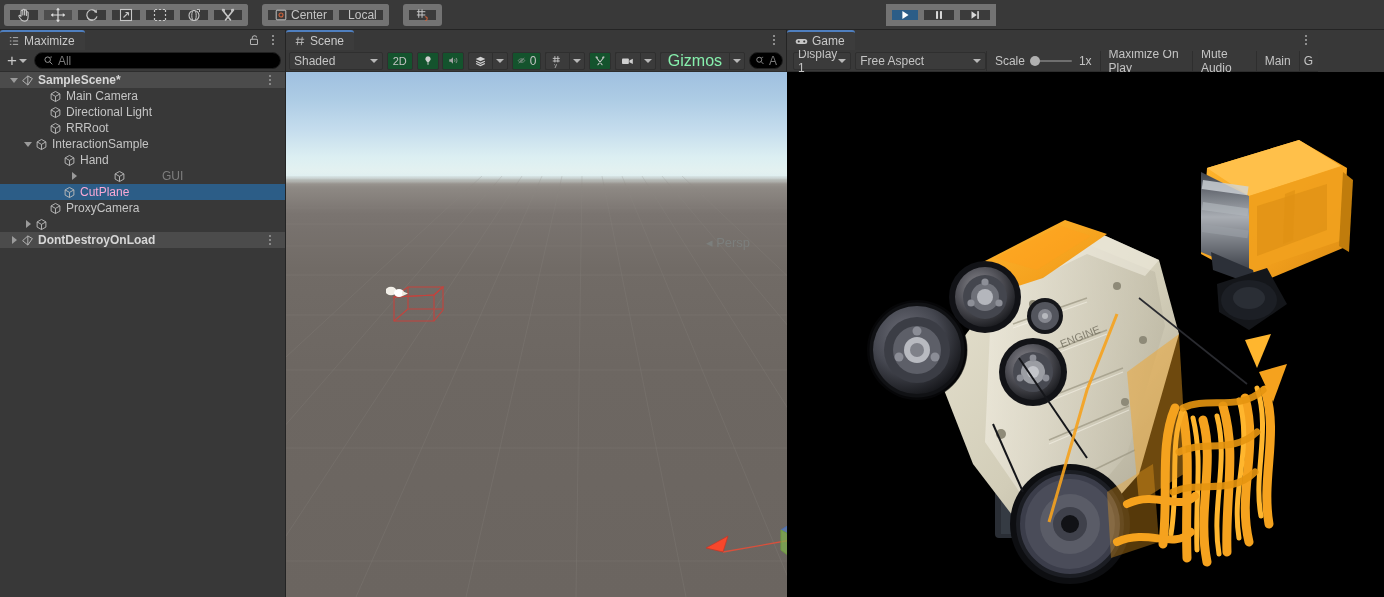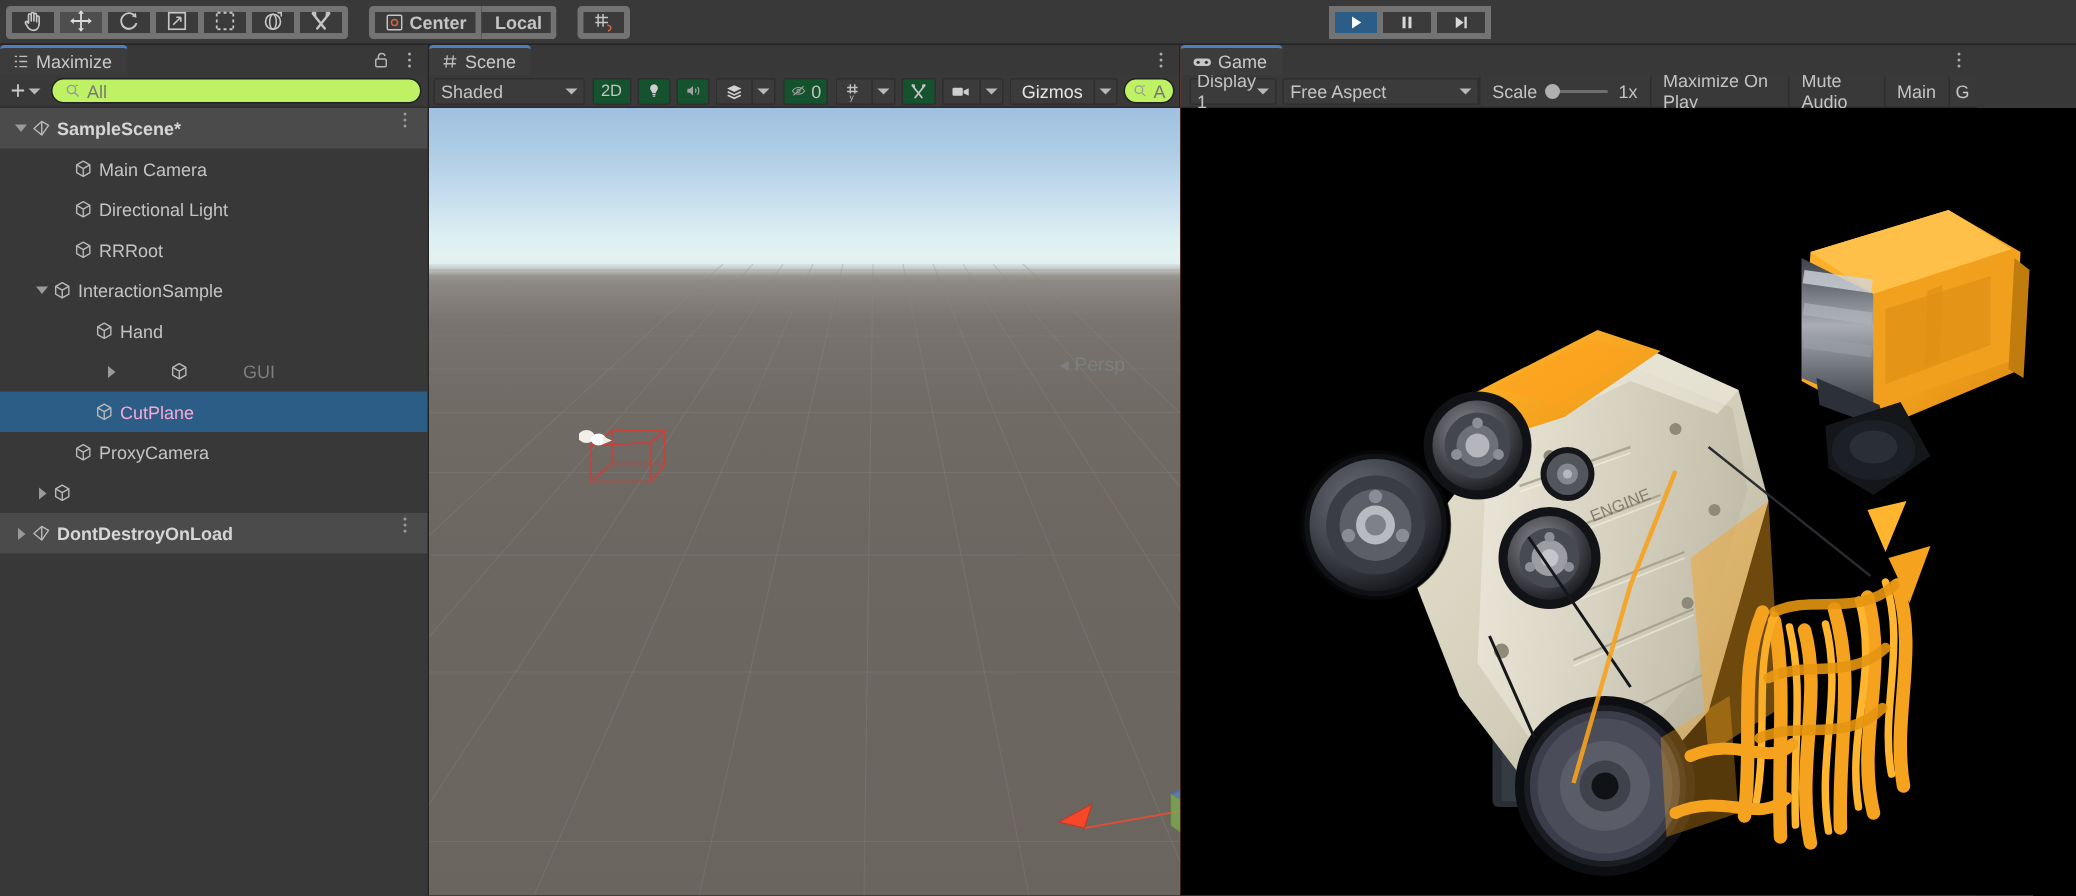--- a/index.html
+++ b/index.html
@@ -16,23 +16,23 @@
 
   
   .toolbar {
     position: absolute; top: 0; left: 0; width: 1384px; height: 30px;
     background: #393939; border-bottom: 1px solid #242424;
     display: flex; align-items: center;
   }
   .tb-group { display: flex; align-items: center; height: 22px; margin-left: 4px; }
   .tb-btn {
     height: 22px; min-width: 32px; padding: 0 6px;
-    background: #3b3b3b; border: 4px solid #737373;
-    display: flex; align-items: flex-end; justify-content: center;
-    cursor: default; position: relative; font-weight: bold;
+    background: #3b3b3b; border: 6px solid #737373;
+    display: flex; align-items: center; justify-content: center;
+    cursor: default; position: relative;
   }
   .tb-btn + .tb-btn { border-left: none; }
   .tb-group .tb-btn:first-child { border-radius: 3px 0 0 3px; }
   .tb-group .tb-btn:last-child { border-radius: 0 3px 3px 0; }
   .tb-btn.active { background: #4e4e4e; }
   .tb-btn.playing { background: #2c5d87; }
   .tb-sep { width: 10px; }
   .tb-label { margin-left: 3px; font-size: 12px; color: #c4c4c4; }
   .tb-pill { border-radius: 3px; }
   .play-group { position: absolute; left: 886px; top: 4px; display: flex; }
@@ -42,21 +42,21 @@
   .panel-hier {
     position: absolute; left: 0; top: 30px; width: 286px; height: 567px;
     background: #383838; border-right: 1px solid #242424;
   }
   .panel-scene {
     position: absolute; left: 286px; top: 30px; width: 501px; height: 567px;
     background: #383838; border-right: 1px solid #242424;
   }
   .panel-game {
     position: absolute; left: 787px; top: 30px; width: 531px; height: 567px;
-    background: #c2410c;
+    background: #701a75;
   }
 
   
   .tabstrip {
     height: 20px; background: #383838;
     display: flex; align-items: flex-end; position: relative;
   }
   .tab {
     height: 20px; padding: 0 10px 0 8px; background: #3c3c3c;
     display: flex; align-items: center; gap: 4px;
@@ -74,28 +74,28 @@
 
   
   .hier-bar {
     height: 22px; background: #393939; display: flex; align-items: center;
     padding: 0 4px; gap: 4px; border-bottom: 1px solid #2d2d2d;
   }
   .plus-btn { display: flex; align-items: center; gap: 2px; padding: 0 3px; height: 18px; cursor: default; }
   .plus-sign { font-size: 17px; line-height: 14px; color: #c8c8c8; font-weight: 400; }
   .caret-dn { width: 0; height: 0; border-left: 4px solid transparent; border-right: 4px solid transparent; border-top: 4px solid #b8b8b8; }
   .search-field {
-    flex: 1; height: 17px; background: #bef264; border: 1px solid #212121; border-radius: 9px;
+    flex: 1; height: 17px; background: #000000; border: 1px solid #212121; border-radius: 9px;
     display: flex; align-items: center; padding: 0 8px; gap: 4px; color: #787878; font-size: 12px;
   }
 
   
   .tree { position: relative; height: 523px; background: #383838; overflow: hidden; }
   .row {
-    height: 27px; display: flex; align-items: center; position: relative;
+    height: 16px; display: flex; align-items: center; position: relative;
     font-size: 12px; color: #c4c4c4; cursor: default; white-space: nowrap;
   }
   .row.scene-root { background: #4b4b4b; font-weight: bold; color: #d6d6d6; }
   .row.selected { background: #2c5d87; color: #f9a8d4; }
   .row.dim { color: #7e7e7e; gap: 32px; }
   .fold {
     width: 12px; height: 16px; display: flex; align-items: center; justify-content: center; flex: 0 0 12px;
   }
   .arrow-r { width: 0; height: 0; border-top: 4px solid transparent; border-bottom: 4px solid transparent; border-left: 5px solid #9a9a9a; }
   .arrow-d { width: 0; height: 0; border-left: 4px solid transparent; border-right: 4px solid transparent; border-top: 5px solid #9a9a9a; }
@@ -520,21 +520,21 @@
               <path d="M10.6 6.4l4-2v6l-4-2z" fill="#cfcfcf"></path>
             </svg>
         </div>
         <div class="b">
             <span class="caret-dn"></span>
           </div>
       </div>
       <div class="sp"></div>
       <div class="split-btn">
         <div class="a" style="padding:0 7px;">
-          <span style="font-size:12px;color:#e5e5e5;">Gizmos</span>
+          <span style="font-size:16px;color:#86efac;">Gizmos</span>
         </div>
         <div class="b">
             <span class="caret-dn"></span>
           </div>
       </div>
       <div class="sp"></div>
       <div class="search-field" style="flex:none;width:34px;height:17px;padding:0 5px;overflow:hidden;">
         <svg width="11" height="11" viewBox="0 0 16 16">
             <circle cx="6.8" cy="6.8" r="4" fill="none" stroke="#9a9a9a" stroke-width="1.4"></circle>
             <path d="M10 10l3.2 3.2" stroke="#9a9a9a" stroke-width="1.4" stroke-linecap="round"></path>

